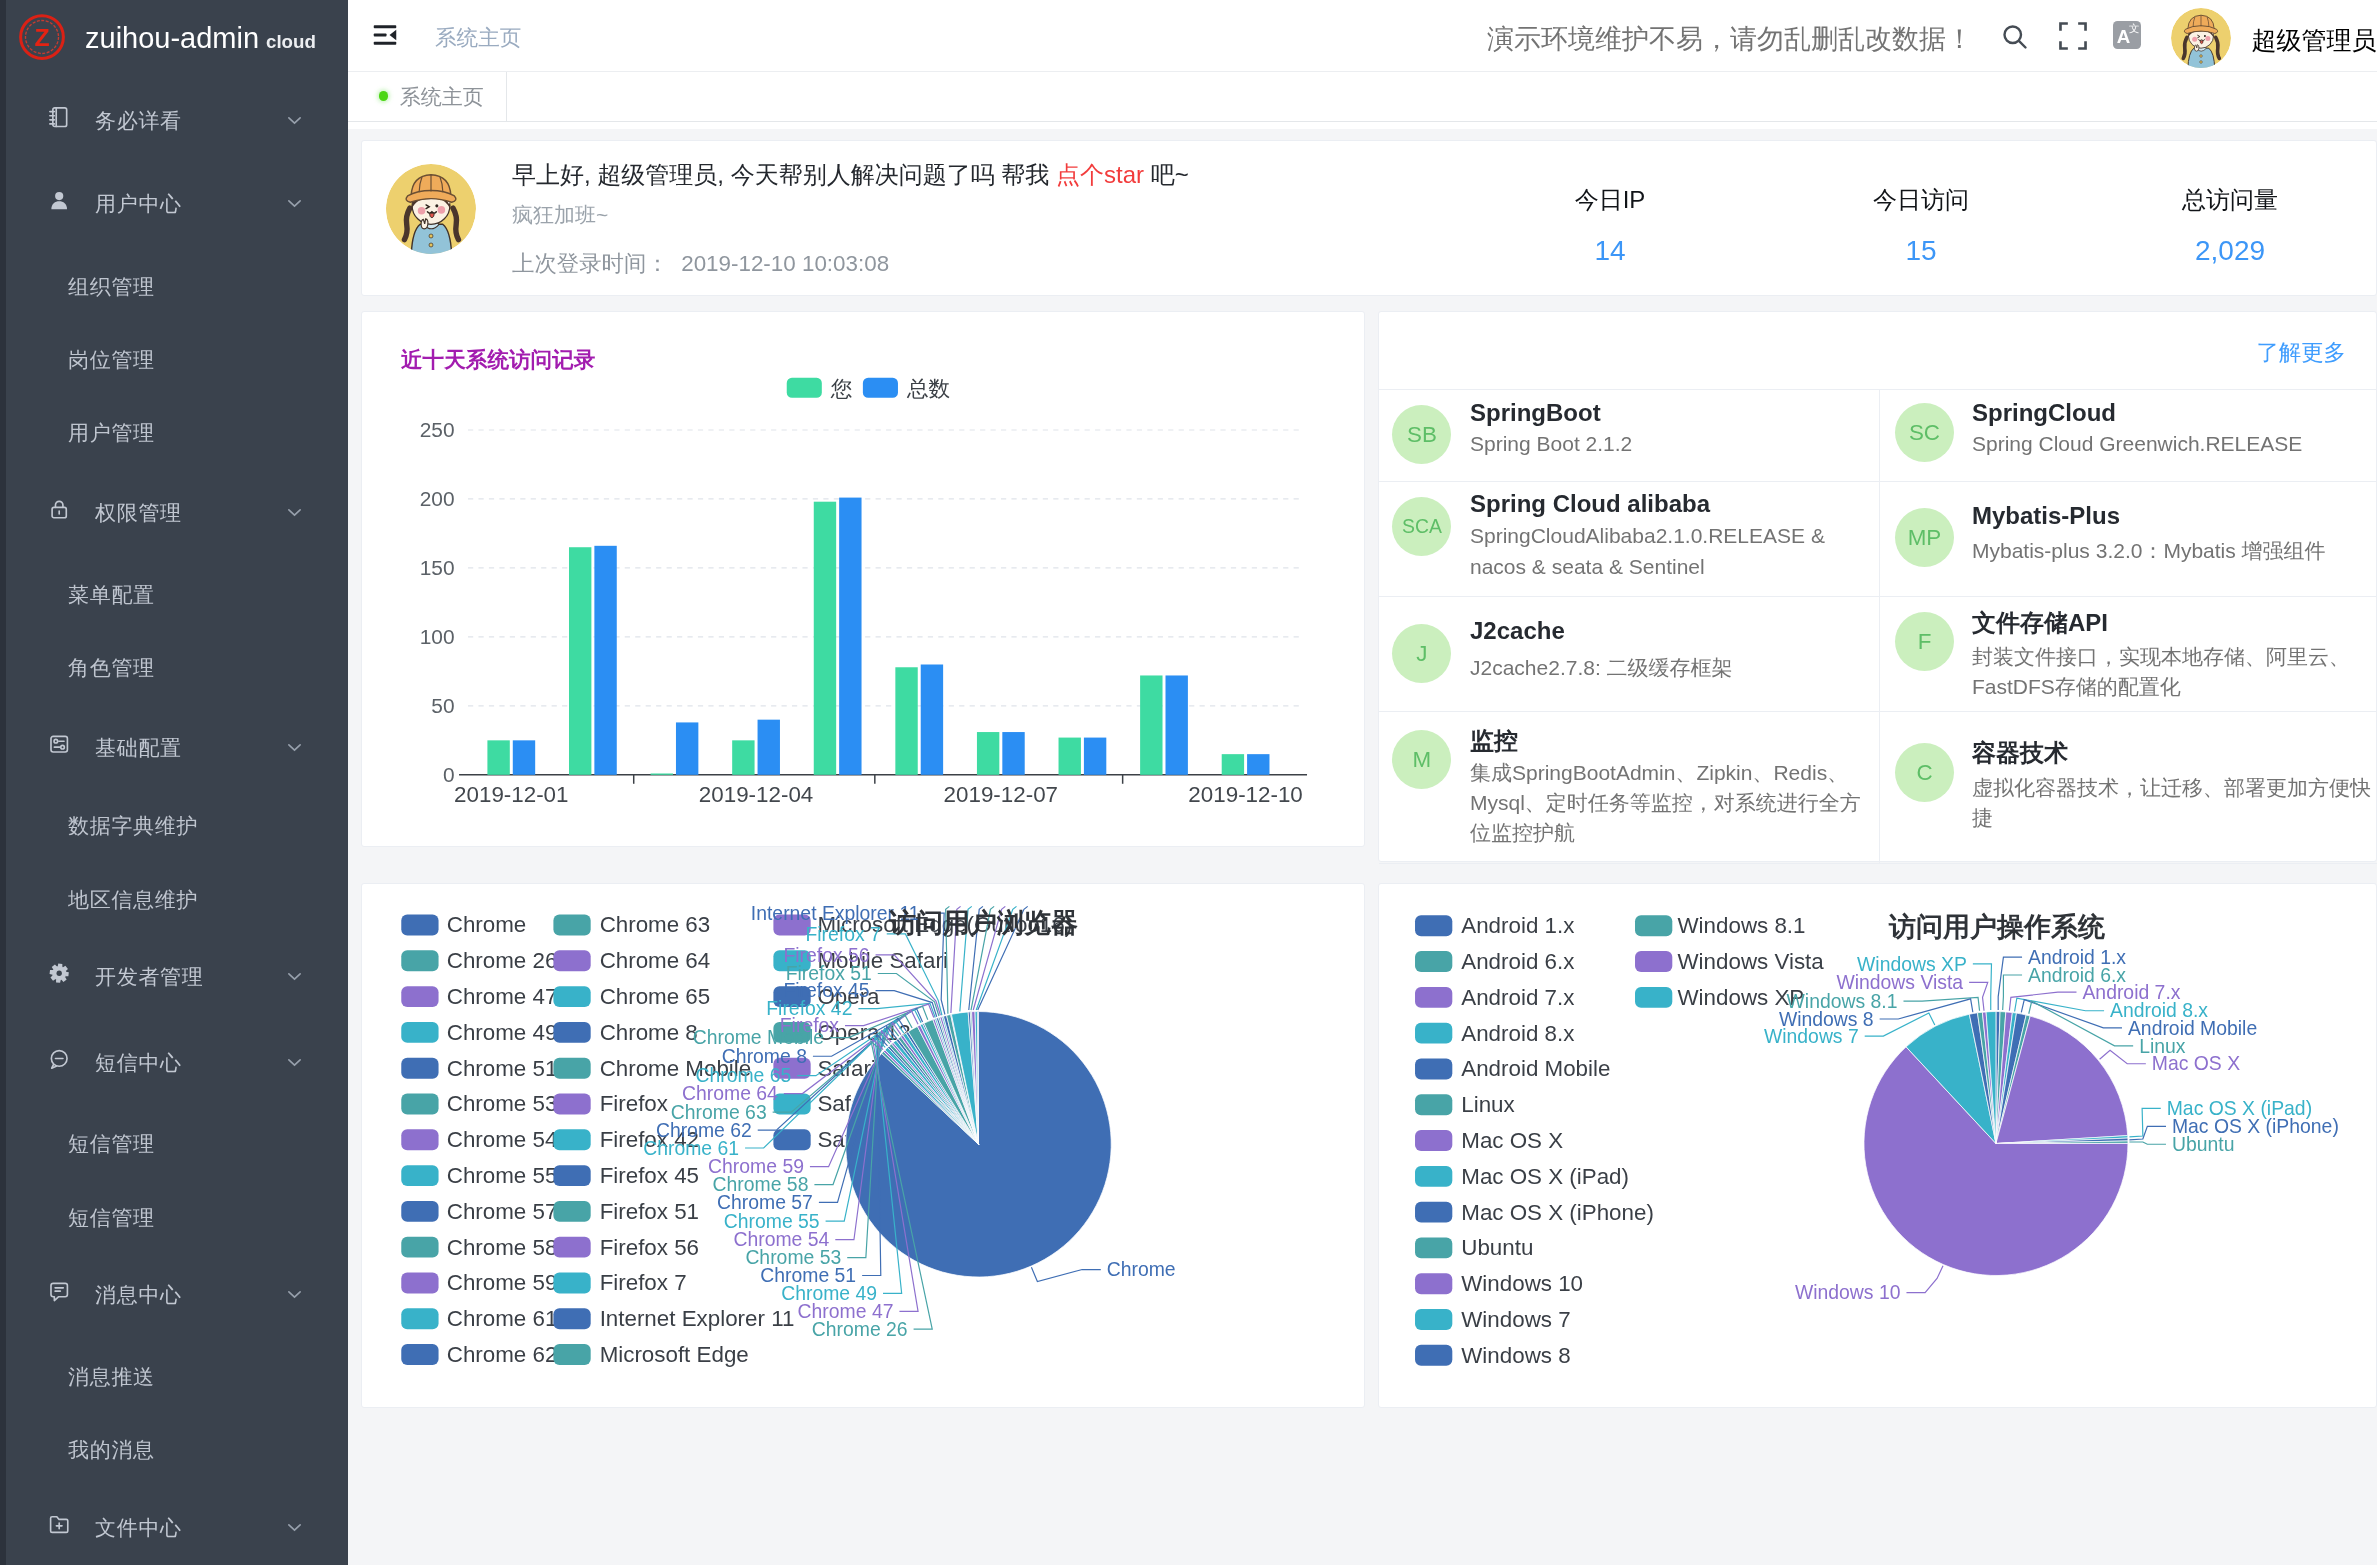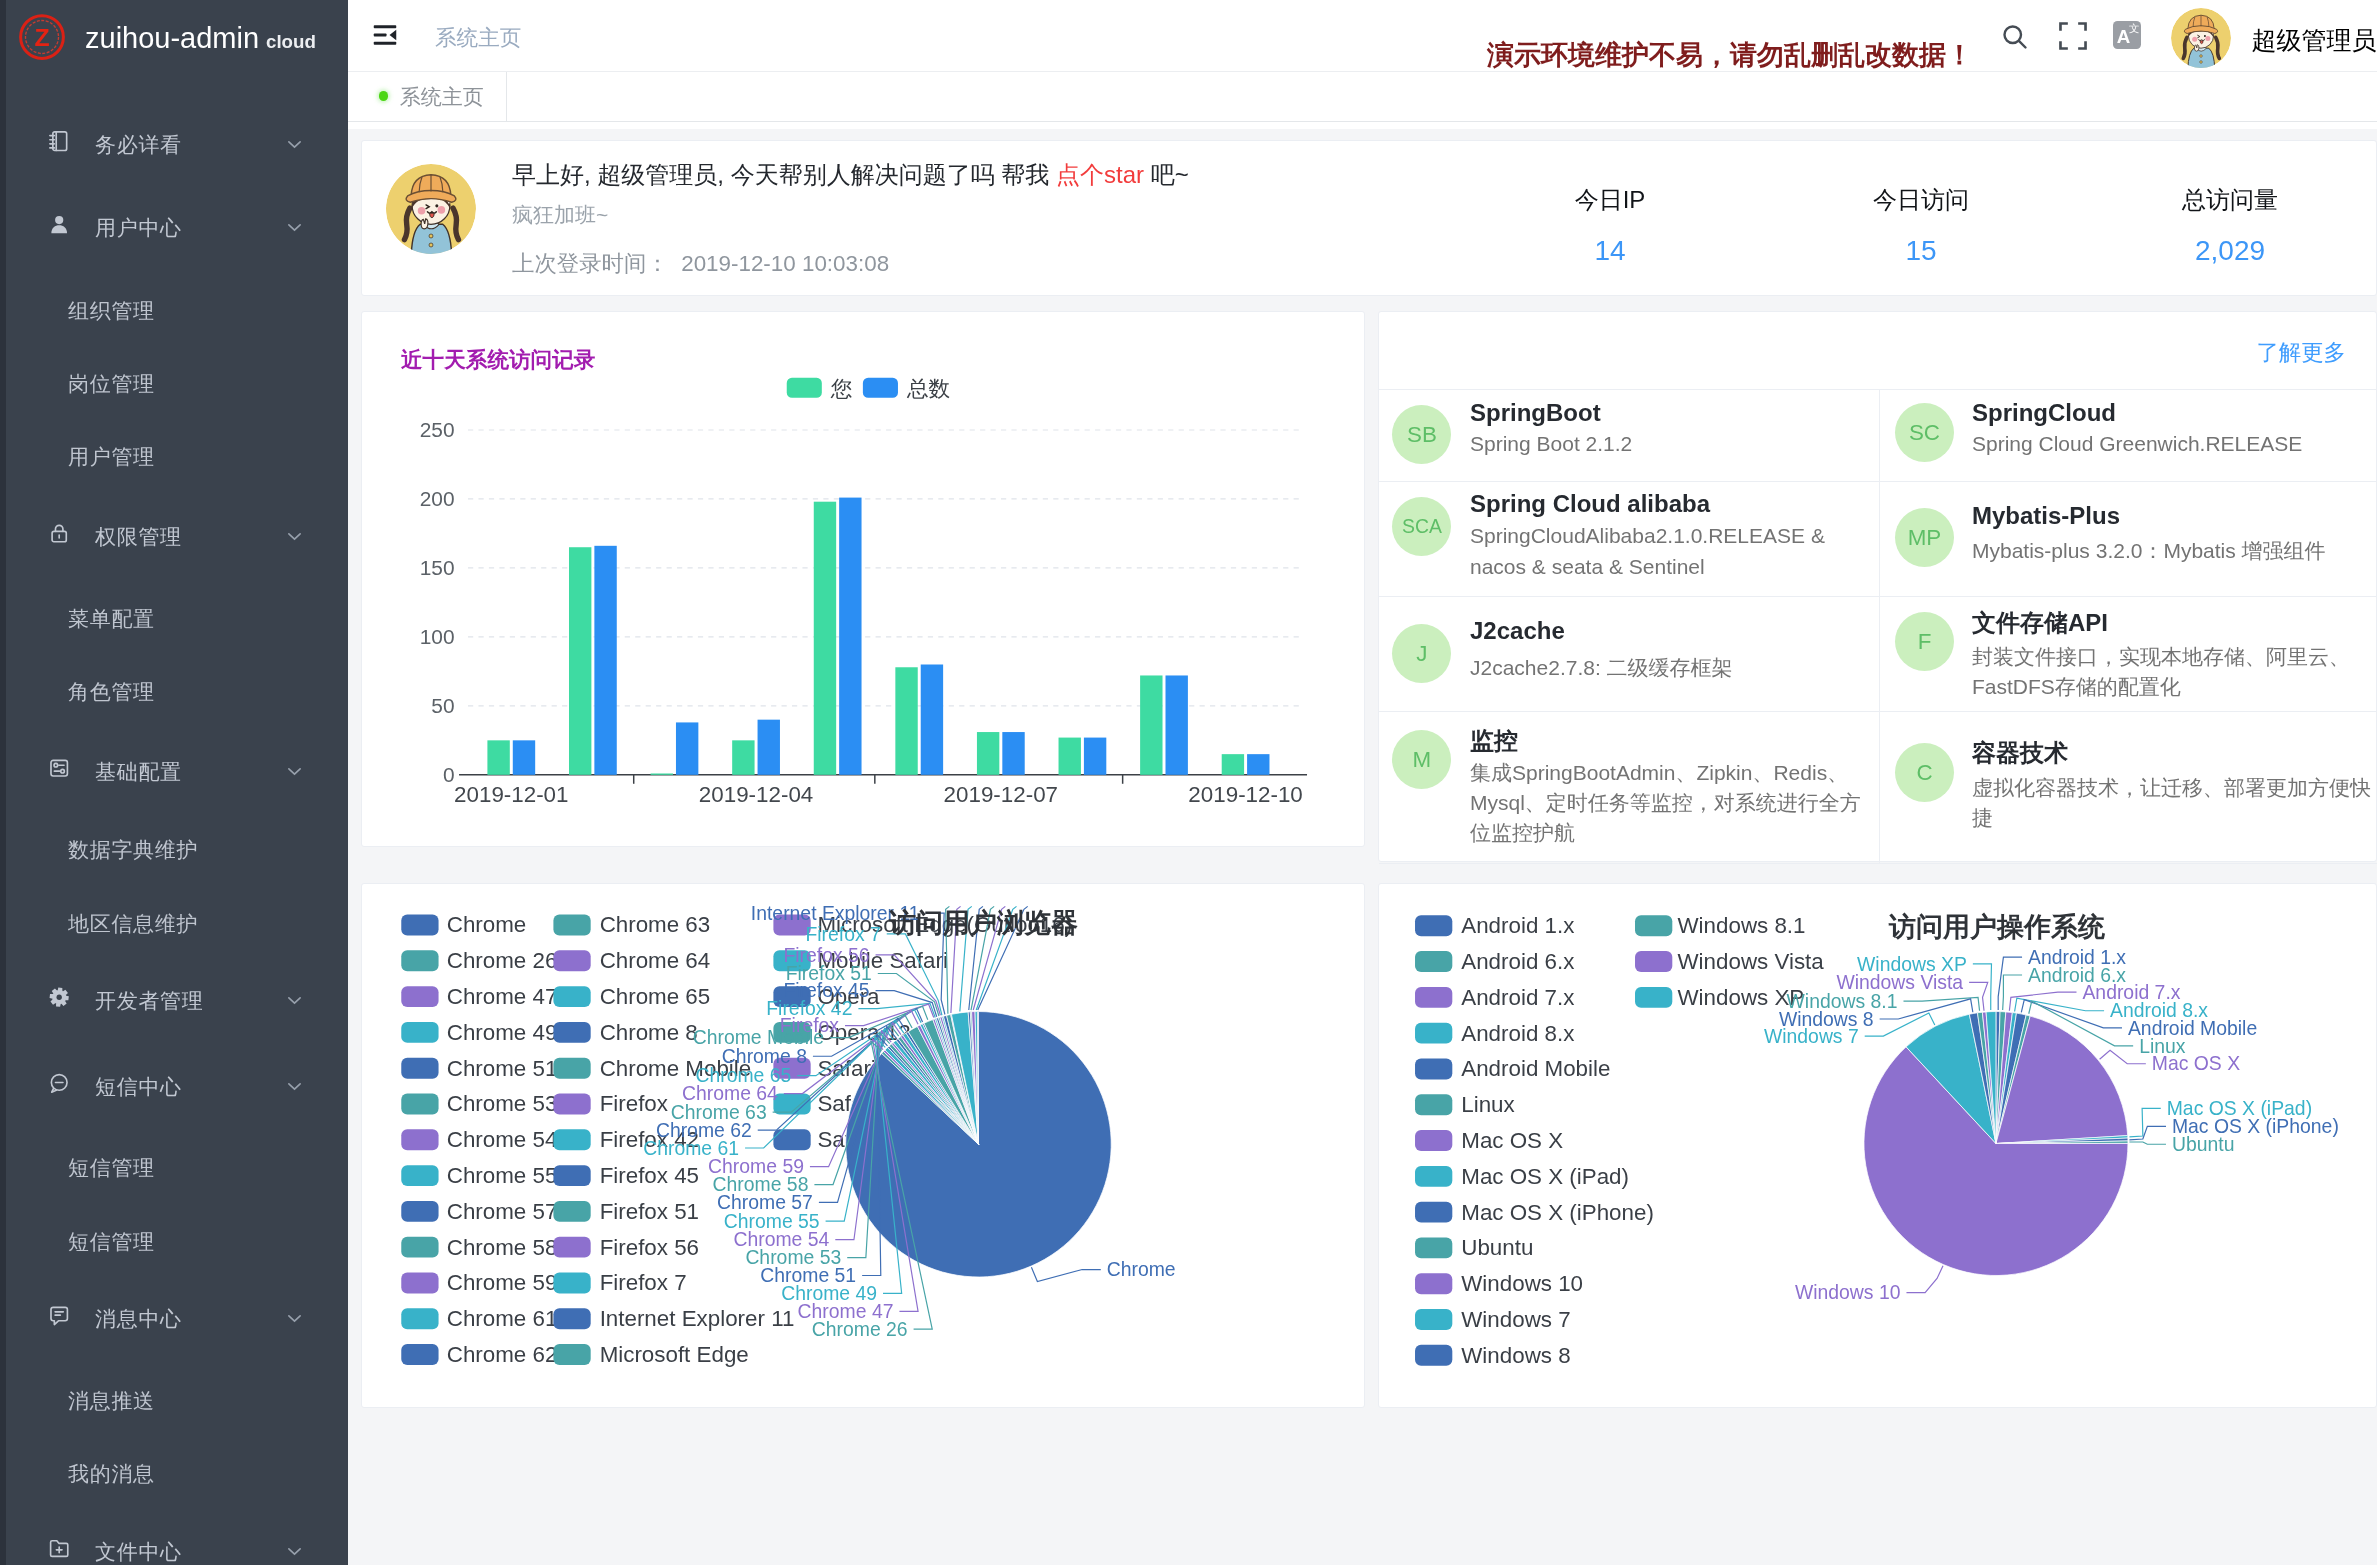--- a/index.html
+++ b/index.html
@@ -1,29 +1,29 @@
 <!DOCTYPE html>
 <html style="font-size:12px"><head><meta charset="utf-8"><style>
 * { margin:0; padding:0; box-sizing:border-box; }
 html,body { width:2377px; height:1566px; font-family:"Liberation Sans", sans-serif; background:#f4f5f7; overflow:hidden; }
 .sidebar { position:absolute; left:0; top:0; width:348px; height:1566px; background:#3a424d; }
 .sb-scroll { position:absolute; left:0; top:0; width:6px; height:1566px; background:#2c323c; }
 .logo-row { position:absolute; left:0; top:0; width:348px; height:77px; }
 .logo-z { position:absolute; left:18px; top:12.7px; }
 .logo-main { position:absolute; left:85px; top:21.6px; font-size:29px; font-weight:500; color:#ffffff; }
 .logo-sub { position:absolute; left:266px; top:31px; font-size:18.7px; color:#eceef1; font-weight:bold; }
-.mi { position:absolute; left:0; width:348px; height:30px;margin-top:24px; }
+.mi { position:absolute; left:0; width:348px; height:30px; }
 .mi-ic { position:absolute; left:48px; top:2.2px; }
 .mi-tx { position:absolute; left:95px; top:3px; font-size:21px; color:#c2c8d2; letter-spacing:0.7px;}
 .mi-tx2 { position:absolute; left:68px; top:3px; font-size:21px; color:#bfc5cf; letter-spacing:0.7px;}
 .mi-ch { position:absolute; left:287px; top:10.4px; }
 .navbar { position:absolute; left:348px; top:0; width:2030px; height:72px; background:#fff; border-bottom:0.7px solid #eceef1; }
 .hamb { position:absolute; left:24.6px; top:23px; }
 .bcrumb { position:absolute; left:87px; top:23px; font-size:21.6px; color:#9aabc0; }
-.warn { position:absolute; left:1139px; top:37px; font-size:27px; font-weight:bold; color:#7f1d1d; }
+.warn { position:absolute; left:1139px; top:21px; font-size:27px; font-weight:normal; color:#737373; }
 .nico { position:absolute; top:22.4px; }
 .lang { position:absolute; right:237px; top:21px; width:28px; height:28px; background:#9a9ea4; border-radius:4.5px; }
 .lA { position:absolute; left:3.7px; top:4.5px; font-size:18.7px; font-weight:bold; color:#fff; }
 .lW { position:absolute; right:1.5px; top:0.7px; font-size:10.4px; color:#fff; }
 .nav-av { position:absolute; right:147px; top:7.5px; width:60px; height:60px; }
 .uname { position:absolute; right:1.5px; top:24px; font-size:25px; color:#000000; }
 .tagbar { position:absolute; left:348px; top:72px; width:2030px; height:57px; background:#fff; }
 .tagline { position:absolute; left:0; top:49px; width:2030px; height:0.7px; background:#e4e7ea; }
 .tag { position:absolute; left:9.7px; top:0; width:149px; height:49px; border-right:0.7px solid #e4e7ea; font-size:21px; color:#8e9399; line-height:49px; padding-left:42px; }
 .tagdot { position:absolute; left:21px; top:19.4px; width:9.7px; height:9.7px; border-radius:50%; background:#4cd614; box-shadow:0 0 4.5px 1.5px rgba(90,220,60,.35); }

